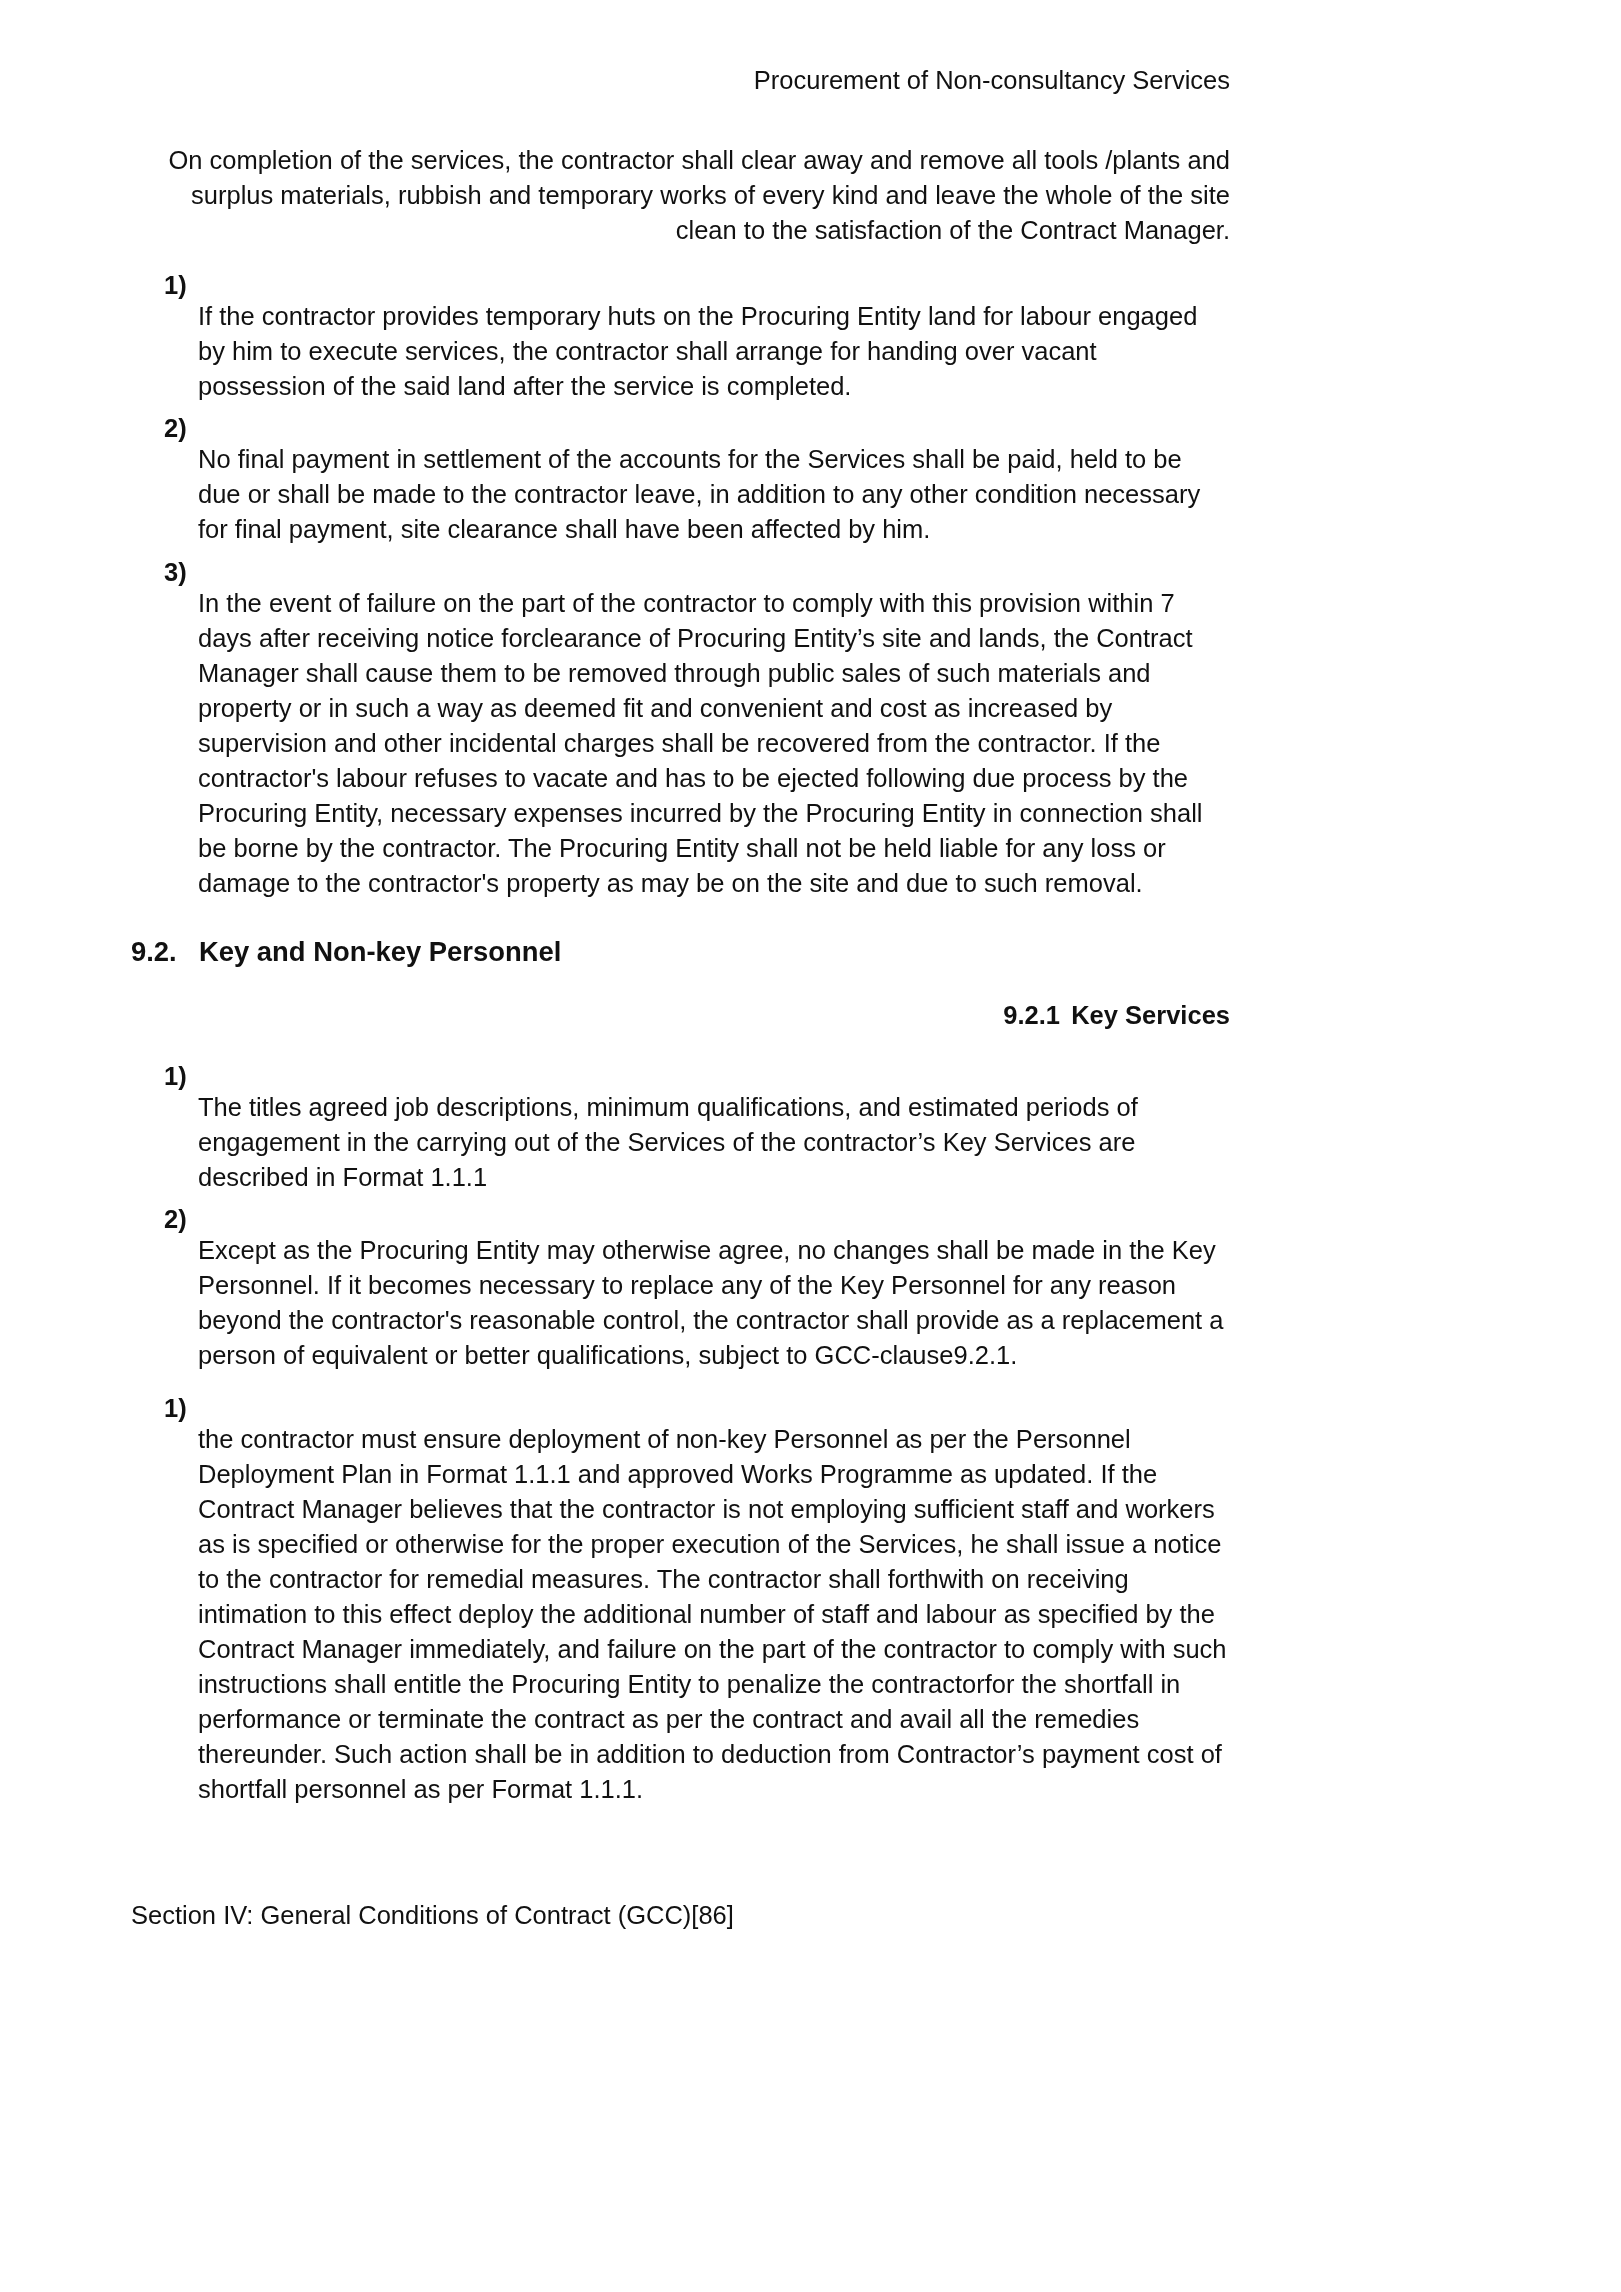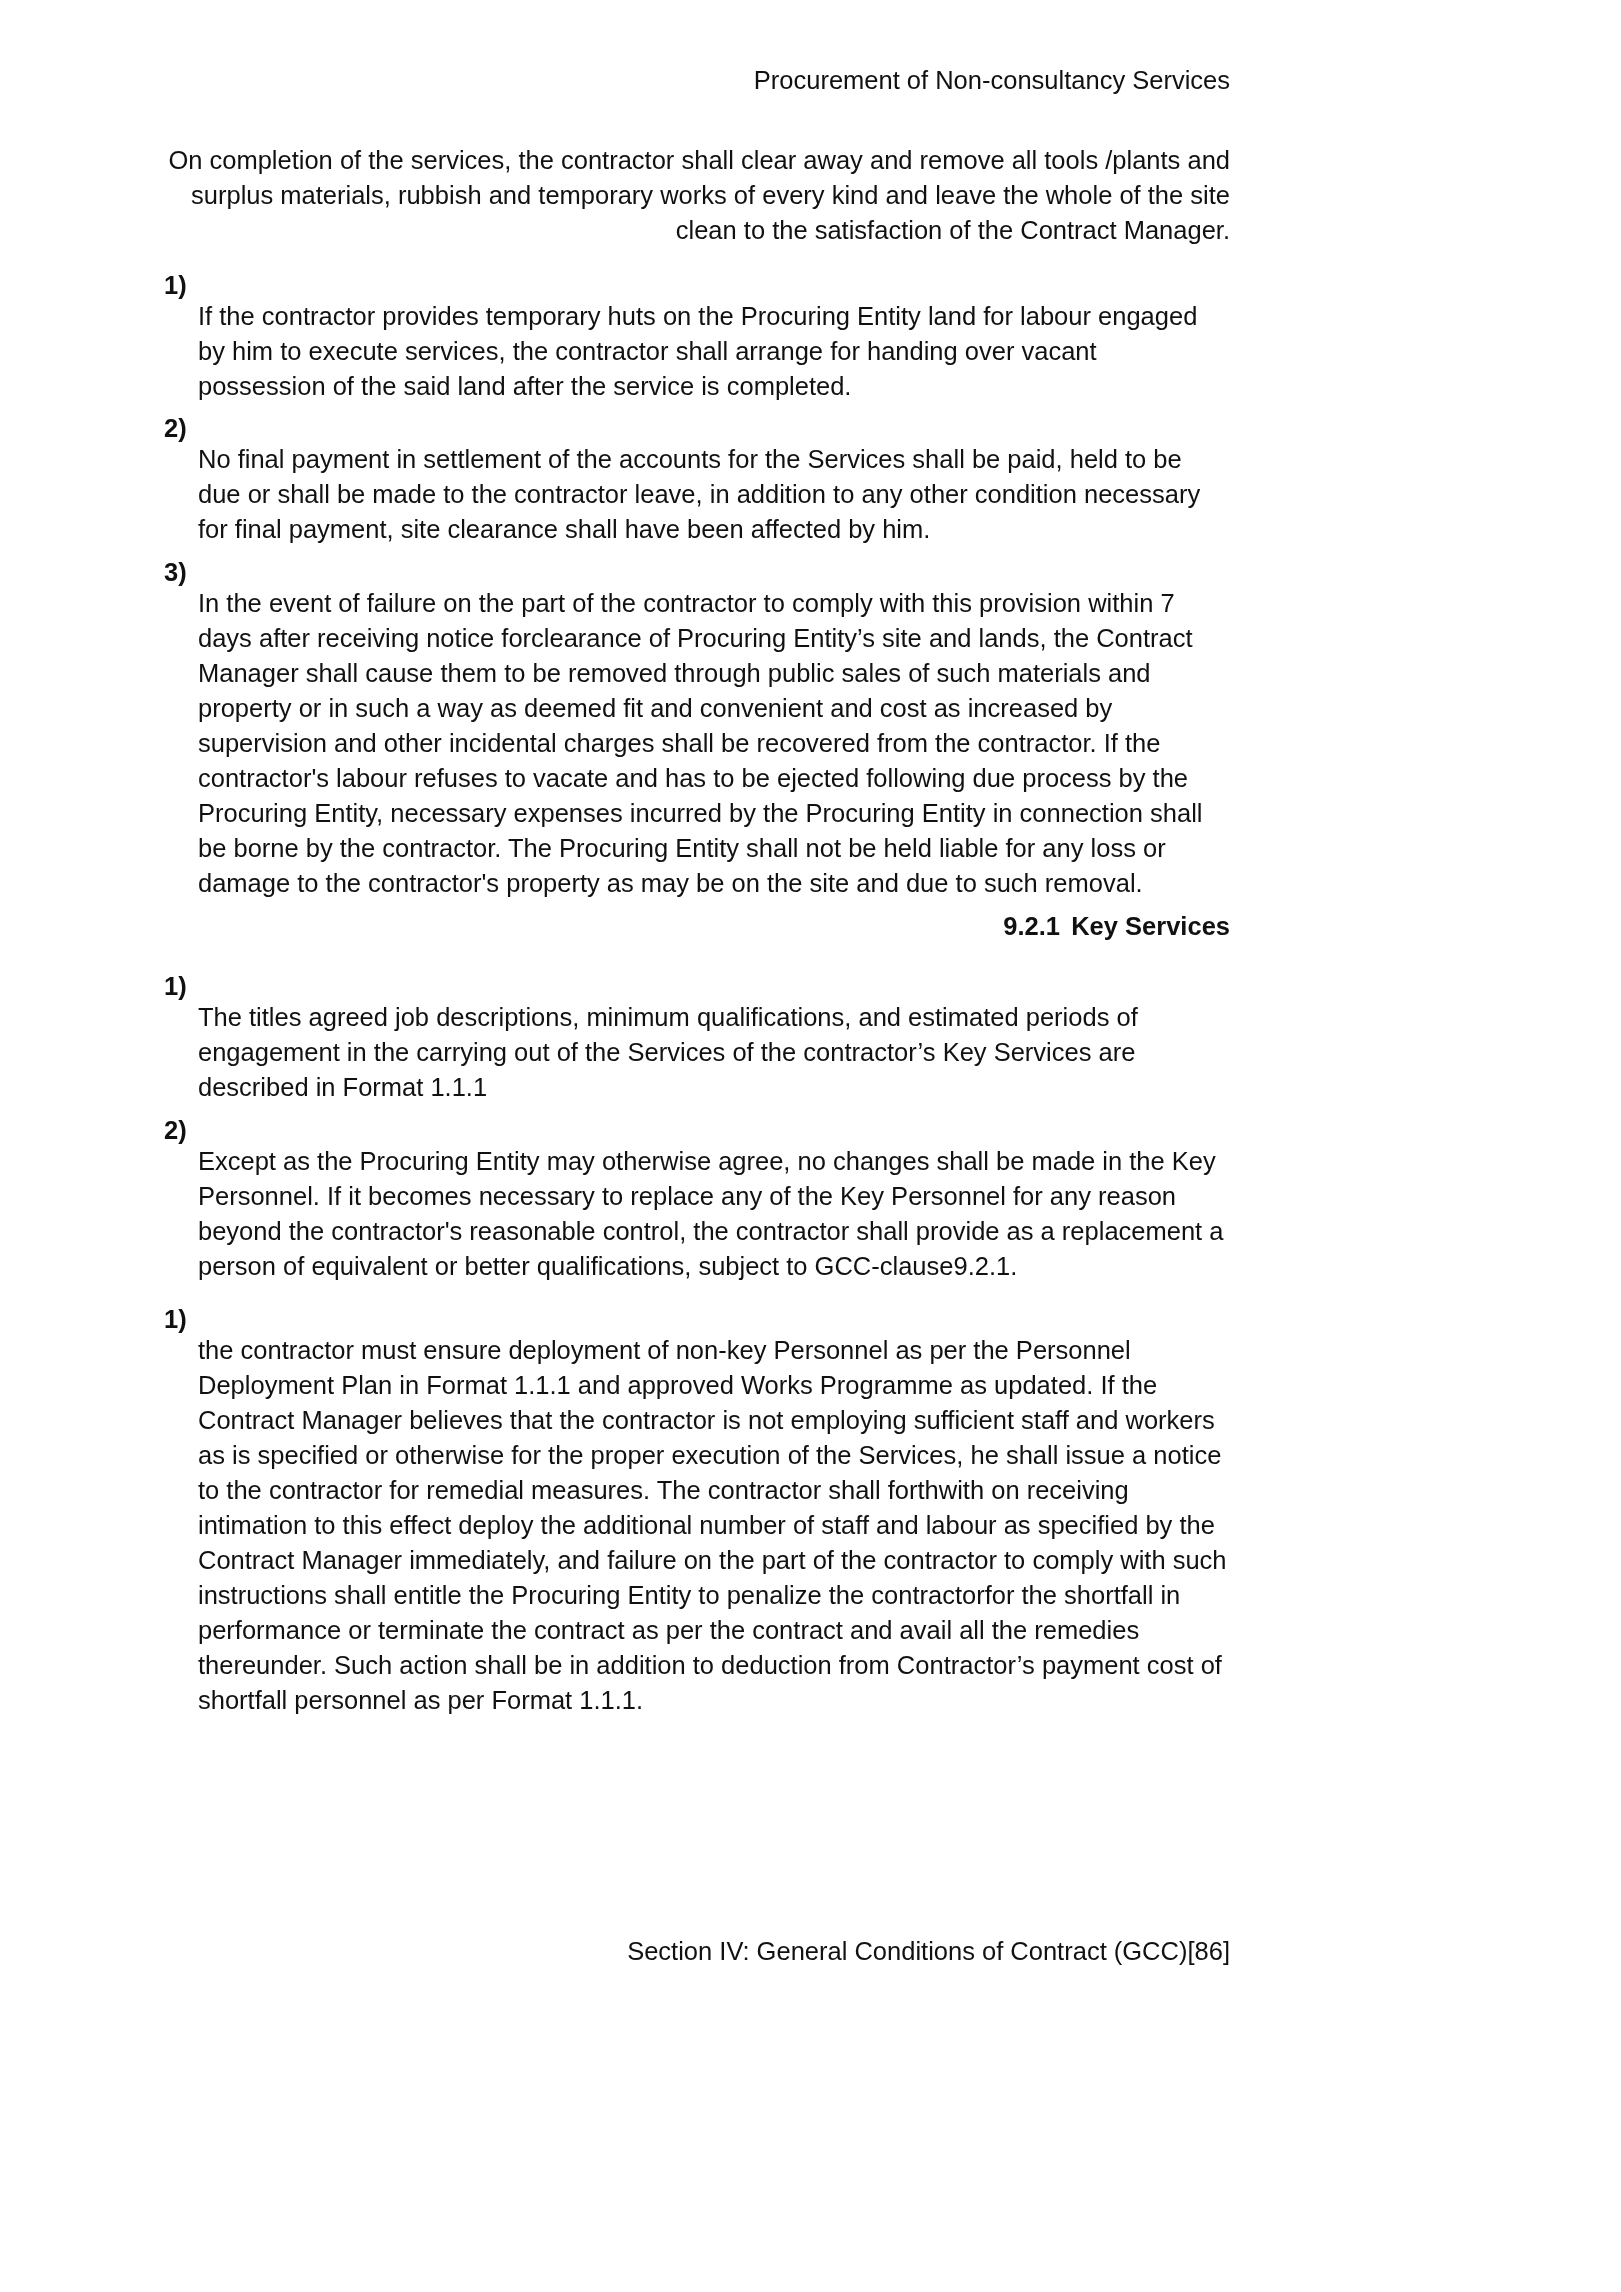--- a/index.html
+++ b/index.html
@@ -63,23 +63,22 @@
   }
   .spacer-sm {
     height: 9.8px;
   }
   .footer {
     position: absolute;
     top: 1898px;
     left: 131px;
     right: 131px;
     display: flex;
-    justify-content: flex-end;
+    justify-content: flex-start;
     font-size: 25.5px;
-    margin-top: 36px;
   }
 </style>
 </head>
 <body>
 
 <div class="page">
 
   <div class="header">
     <span>Procurement of Non-consultancy Services</span>
   </div>
@@ -94,20 +93,24 @@
     <div class="list-item">
       <span class="num">2)</span>
       <div class="txt">No final payment in settlement of the accounts for the Services shall be paid, held to be due or shall be made to the contractor leave, in addition to any other condition necessary for final payment, site clearance shall have been affected by him.</div>
     </div>
     <div class="list-item">
       <span class="num">3)</span>
       <div class="txt">In the event of failure on the part of the contractor to comply with this provision within 7 days after receiving notice forclearance of Procuring Entity’s site and lands, the Contract Manager shall cause them to be removed through public sales of such materials and property or in such a way as deemed fit and convenient and cost as increased by supervision and other incidental charges shall be recovered from the contractor. If the contractor's labour refuses to vacate and has to be ejected following due process by the Procuring Entity, necessary expenses incurred by the Procuring Entity in connection shall be borne by the contractor. The Procuring Entity shall not be held liable for any loss or damage to the contractor's property as may be on the site and due to such removal.</div>
     </div>
   </div>
 
+  <div class="section-heading">
+    <span class="num">9.2.</span>
+    <span>Key and Non-key Personnel</span>
+  </div>
 
   <div class="sub-heading">
     <span class="num">9.2.1</span>
     <span>Key Services</span>
   </div>
 
   <div class="list">
     <div class="list-item">
       <span class="num">1)</span>
       <div class="txt">The titles agreed job descriptions, minimum qualifications, and estimated periods of engagement in the carrying out of the Services of the contractor’s Key Services are described in Format 1.1.1</div>

